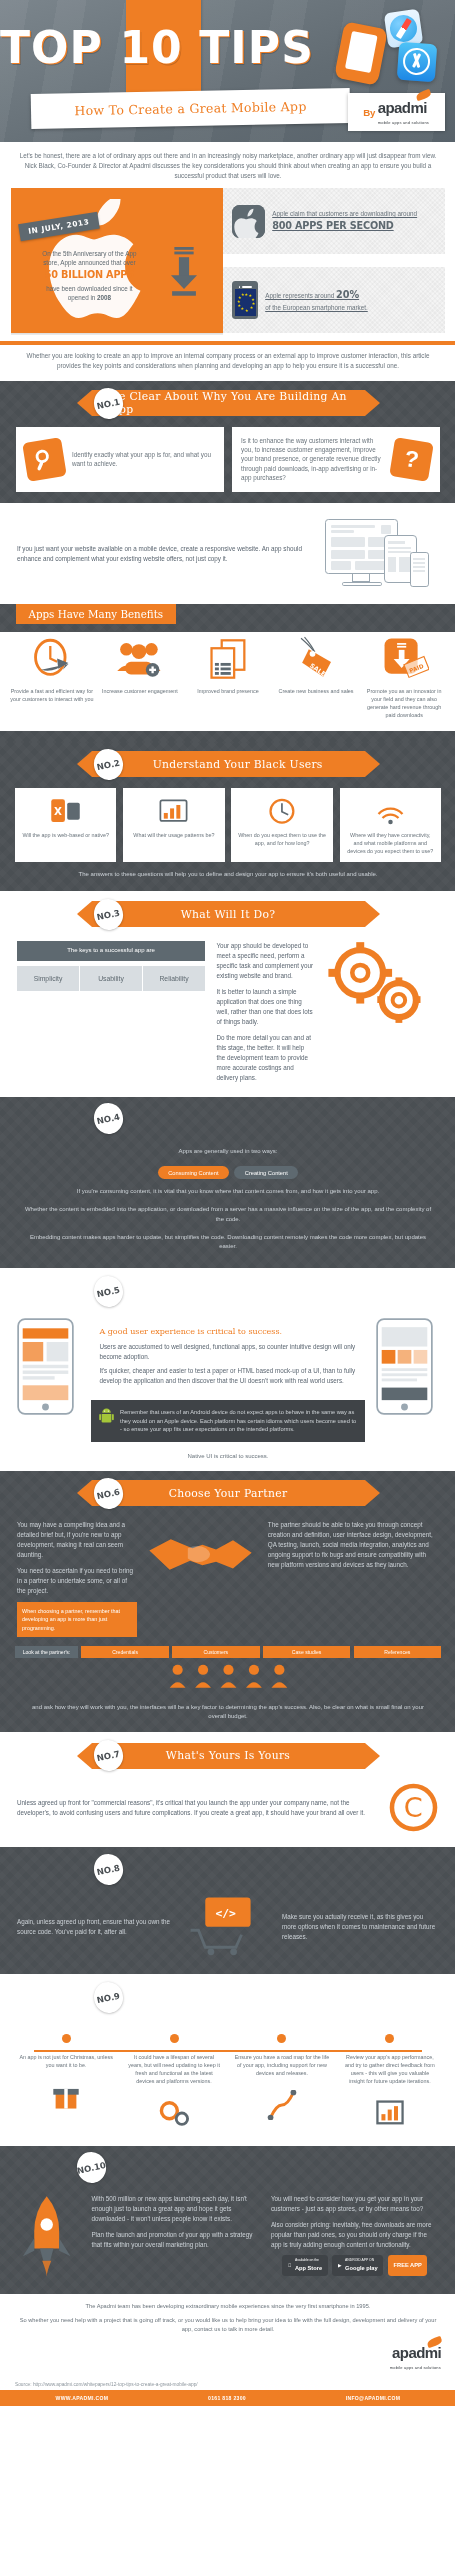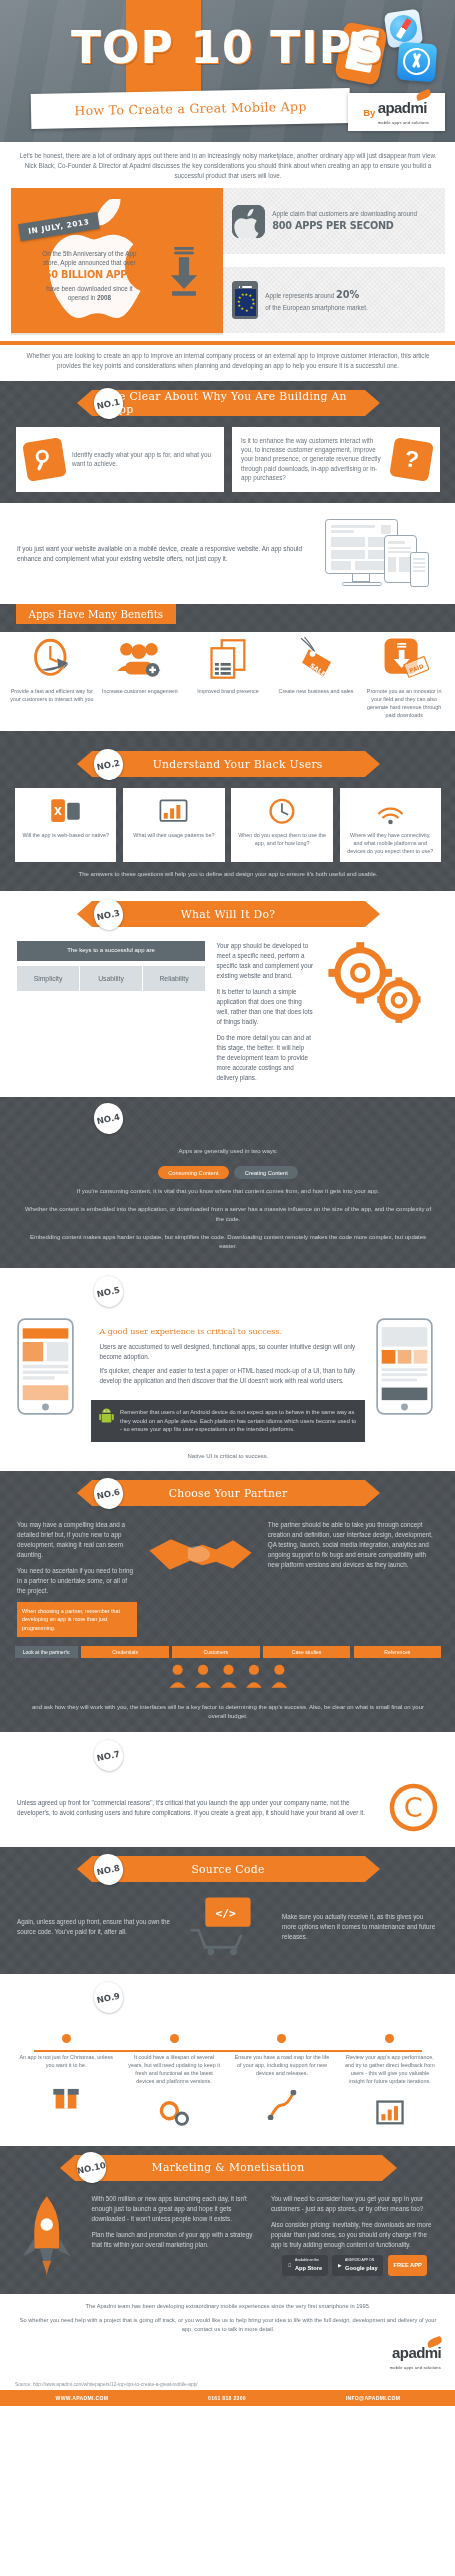--- a/index.html
+++ b/index.html
@@ -32,21 +32,21 @@
   }
   .ribbon:after {
     content: ""; position: absolute; bottom: -15px; left: 0;
     border-left: 38px solid #ef7e24;
     border-right: 38px solid #ef7e24;
     border-bottom: 15px solid transparent;
   }
   .top-title {
     position: absolute;
     left: 0; right: 0; top: 21.6px;
-    text-align: center;
+    text-align: left;
     font-family: "DejaVu Sans", sans-serif;
     font-weight: bold;
     font-size: 44px;
     letter-spacing: 1.1px;
     color: #ffffff;
     text-shadow: 1.1px 1.1px 0 #ef7e24, 1.7px 1.7px 0 rgba(0,0,0,.18);
     z-index: 3;
     white-space: nowrap;
   }
   .top-title .num { color: #ffffff; }
@@ -137,21 +137,21 @@
   .stat-left-text {
     position: relative; z-index: 4;
     width: 108px; margin: 50px 0 0 16px;
     text-align: center; color: #5e6970;
     font-size: 6.3px; line-height: 1.45;
   }
   .big-orange { font-family:"DejaVu Sans",sans-serif; font-weight:bold; font-size:9.7px; color:#ef7e24; letter-spacing:-0.2px; display:block; margin:1.7px 0; }
   .bold-dark { font-weight: bold; color: #5e6970; }
   .dl-arrow { position:absolute; right:19.4px; top:59px; z-index:4; }
 
-  .stat-right { flex: 1; display: flex; flex-direction: column; gap: 8px; }
+  .stat-right { flex: 1; display: flex; flex-direction: column; gap: 8px; text-decoration: underline; }
   .stat-box {
     background: #f4f4f4;
     background-image:
       repeating-linear-gradient(45deg, rgba(0,0,0,.022) 0 1.7px, transparent 1.7px 3.4px),
       repeating-linear-gradient(-45deg, rgba(0,0,0,.022) 0 1.7px, transparent 1.7px 3.4px);
     display: flex; align-items: center; gap: 6.8px;
     padding: 8px 9px;
     flex: 1;
   }
   .stat-box + .stat-box { margin-top: 5.1px; }
@@ -763,36 +763,36 @@
           <circle cx="200" cy="12" r="9"></circle>
             <path d="M186 44 q14 -20 28 0 z"></path>
         </g>
       </svg>
     </div>
     <div class="note-line">and ask how they will work with you, the interfaces will be a key factor to determining the app's success. Also, be clear on what is small final on your overall budget.</div>
   </div>
 
   <div class="white-band">
     <div class="banner center">
+      <div class="banner-body">
+          <span class="banner-title">What's Yours Is Yours</span>
+        </div>
       <div class="banner-num">NO.7</div>
     </div>
     <div class="two-col" style="align-items:center;">
       <p>Unless agreed up front for "commercial reasons", it's critical that you launch the app under your company name, not the developer's, to avoid confusing users and future complications. If you create a great app, it should have your brand all over it.</p>
       <svg width="51" height="51" viewBox="0 0 90 90" style="flex:0 0 auto;">
         <circle cx="45" cy="45" r="38" fill="none" stroke="#ef7e24" stroke-width="8"></circle>
         <text x="28" y="62" font-size="48" font-family="DejaVu Sans" fill="#ef7e24">C</text>
       </svg>
     </div>
   </div>
 
   <div class="dark">
     <div class="banner center">
-      <div class="banner-body">
-          <span class="banner-title">Source Code</span>
-        </div>
       <div class="banner-num">NO.8</div>
     </div>
     <div class="two-col" style="align-items:center;color:#cdd3d8;">
       <p>Again, unless agreed up front, ensure that you own the source code. You've paid for it, after all.</p>
       <div class="code-visual">
         <svg width="85" height="60" viewBox="0 0 150 105">
           <rect x="34" y="2" width="80" height="52" rx="6" fill="#ef7e24"></rect>
           <text x="52" y="36" font-size="20" font-weight="bold" fill="#fff" font-family="DejaVu Sans Mono">&lt;/&gt;</text>
           <path d="M8 60 h14 l12 30 h54 l10 -22" stroke="#5e6970" stroke-width="5" fill="none"></path>
           <circle cx="44" cy="98" r="6" fill="#5e6970"></circle>
@@ -853,23 +853,20 @@
                 <rect x="35" y="14" width="7" height="25" fill="#ef7e24"></rect>
               </svg>
           </div>
         </div>
       </div>
     </div>
   </div>
 
   <div class="dark">
     <div class="banner center wide">
-      <div class="banner-body">
-          <span class="banner-title">Marketing &amp; Monetisation</span>
-        </div>
       <div class="banner-num">NO.10</div>
     </div>
     <div class="two-col" style="align-items:flex-start;color:#cdd3d8;">
       <div class="rocket">
         <svg width="60" height="85" viewBox="0 0 105 150">
           <path d="M52 4 q22 26 22 62 v30 H30 V66 q0 -36 22 -62z" fill="#ef7e24"></path>
           <circle cx="52" cy="54" r="11" fill="#fff"></circle>
           <path d="M30 78 L10 110 L30 100z" fill="#5e6970"></path>
           <path d="M74 78 L94 110 L74 100z" fill="#5e6970"></path>
           <path d="M40 96 h24 l-6 22 h-12z" fill="#5e6970"></path>

